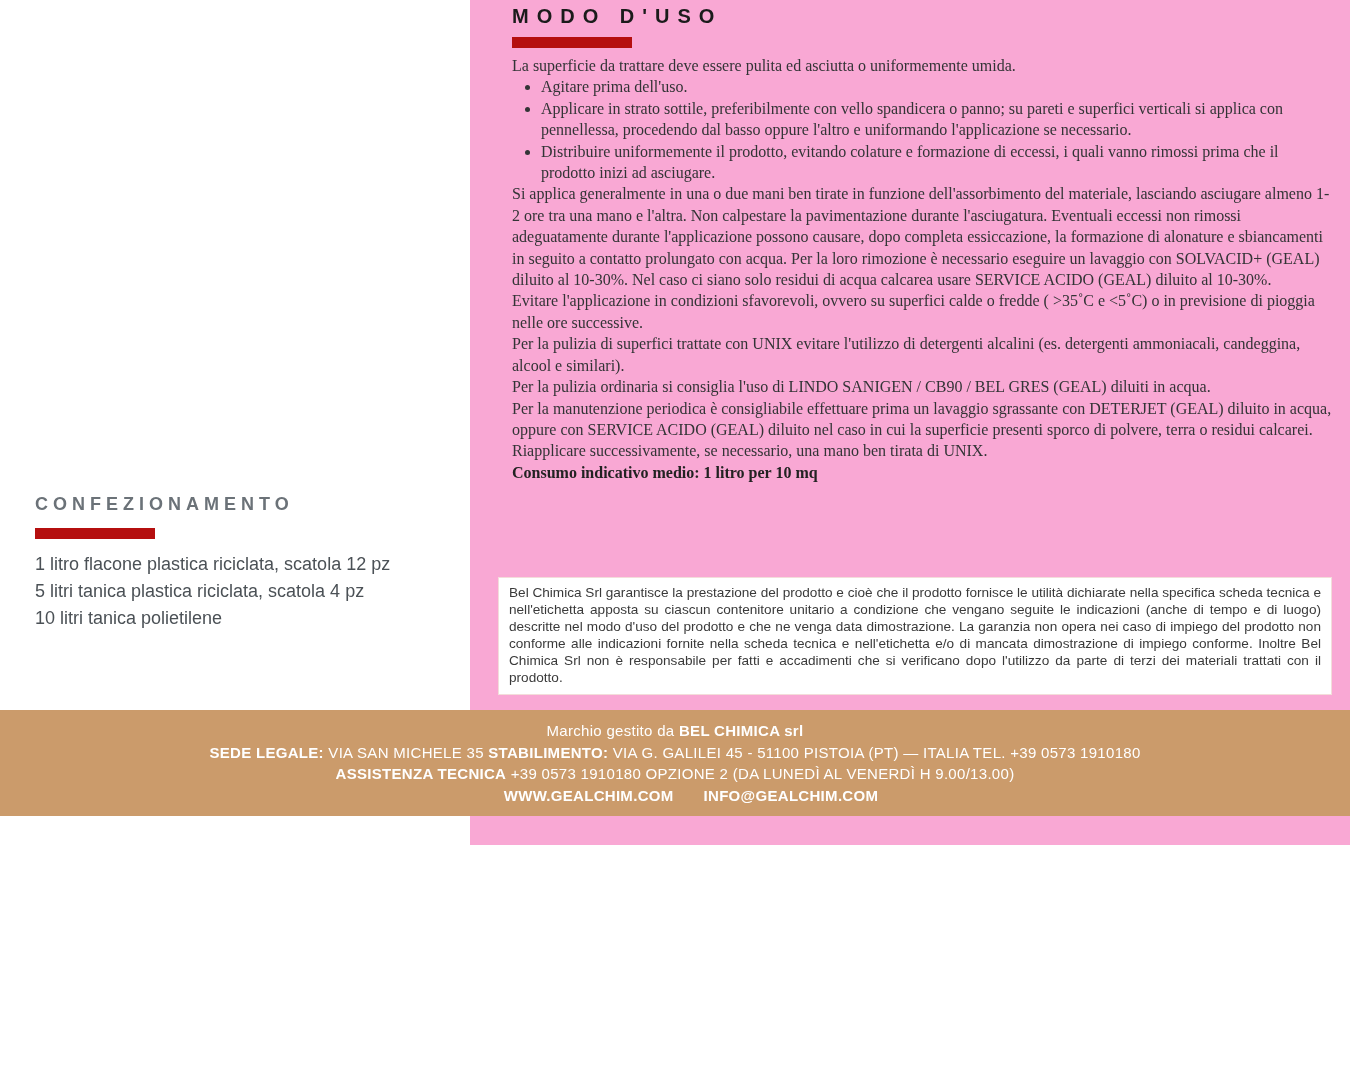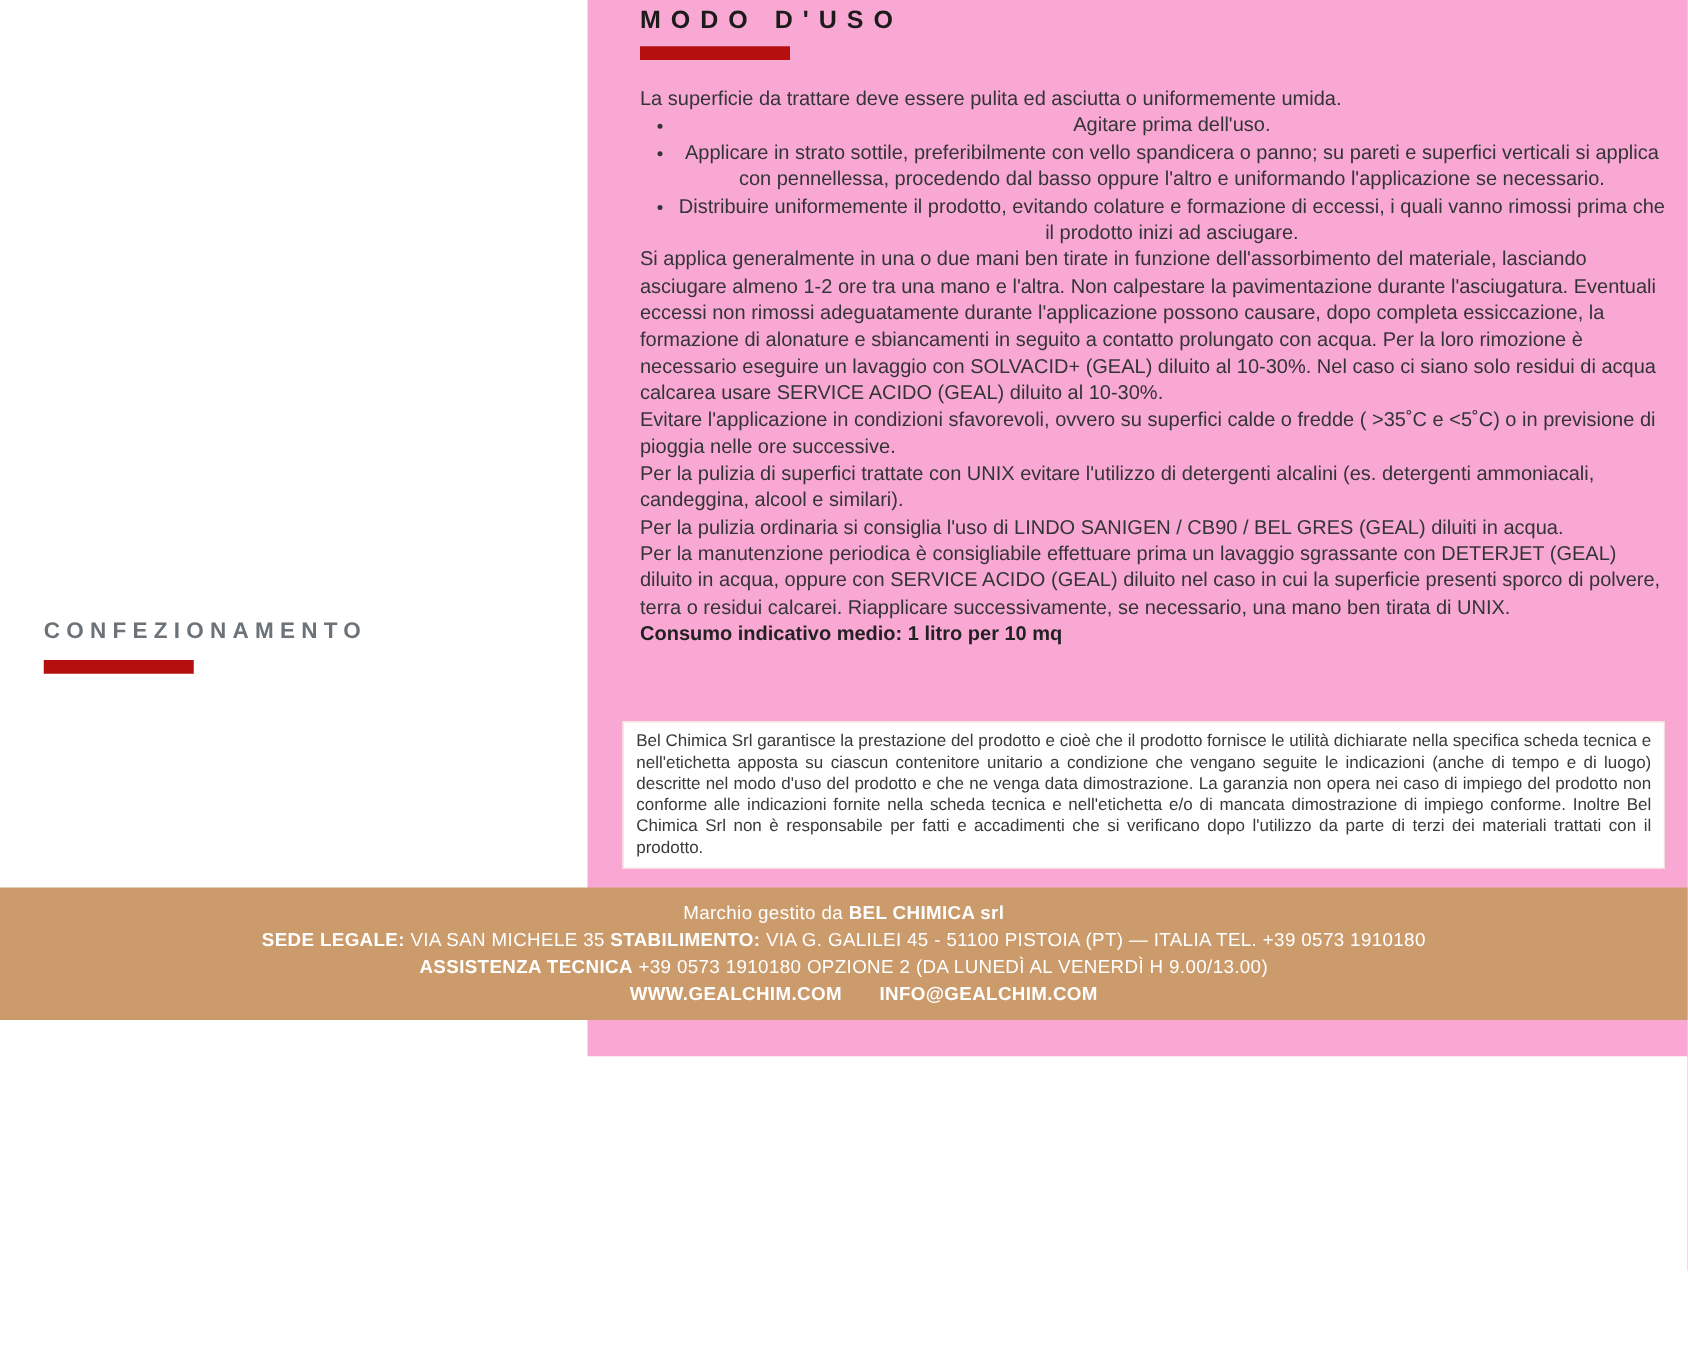--- a/index.html
+++ b/index.html
@@ -31,31 +31,31 @@
     letter-spacing: 8px;
     color: #1b1b1b;
     white-space: nowrap;
   }
   .red-bar {
     width: 120px; height: 11px;
     background: #b50f0f;
     margin-top: 9px;
   }
   .body-text {
-    margin-top: 21px;
+    margin-top: 7px;
     font-size: 16px;
     line-height: 21.4px;
     color: #333436;
     width: 822px;
+    font-family: Liberation Serif, serif;
   }
   .body-text p { margin: 0; }
   .bullet-list {
     margin: 0; padding-left: 29px;
     list-style: disc;
-    text-align: center;
   }
   .bullet-list li { padding-left: 0; }
   .consumo-line { font-weight: bold; color: #222; }
 
   .guarantee-box {
     position: absolute;
     left: 28px; top: 577px;
     width: 834px;
     box-sizing: border-box;
     background: #ffffff;
@@ -134,20 +134,25 @@
       </div>
     </div>
     <div class="guarantee-box">
       <p>Bel Chimica Srl garantisce la prestazione del prodotto e cioè che il prodotto fornisce le utilità dichiarate nella specifica scheda tecnica e nell'etichetta apposta su ciascun contenitore unitario a condizione che vengano seguite le indicazioni (anche di tempo e di luogo) descritte nel modo d'uso del prodotto e che ne venga data dimostrazione. La garanzia non opera nei caso di impiego del prodotto non conforme alle indicazioni fornite nella scheda tecnica e nell'etichetta e/o di mancata dimostrazione di impiego conforme. Inoltre Bel Chimica Srl non è responsabile per fatti e accadimenti che si verificano dopo l'utilizzo da parte di terzi dei materiali trattati con il prodotto.</p>
     </div>
   </div>
 
   <div class="confez">
     <h2 class="confez-title">CONFEZIONAMENTO</h2>
     <div class="red-bar"></div>
+    <div class="confez-items">
+      <div>1 litro flacone plastica riciclata, scatola 12 pz</div>
+      <div>5 litri tanica plastica riciclata, scatola 4 pz</div>
+      <div>10 litri tanica polietilene</div>
+    </div>
   </div>
 
   <div class="footer">
     <div><span>Marchio gestito da </span><b>BEL CHIMICA srl</b></div>
     <div><b>SEDE LEGALE:</b><span> VIA SAN MICHELE 35 </span><b>STABILIMENTO:</b><span> VIA G. GALILEI 45 - 51100 PISTOIA (PT) — ITALIA TEL. +39 0573 1910180</span></div>
     <div><b>ASSISTENZA TECNICA</b><span> +39 0573 1910180 OPZIONE 2 (DA LUNEDÌ AL VENERDÌ H 9.00/13.00)</span></div>
     <div class="line4"><span class="site">WWW.GEALCHIM.COM</span><span>INFO@GEALCHIM.COM</span></div>
   </div>
 
 </div>

